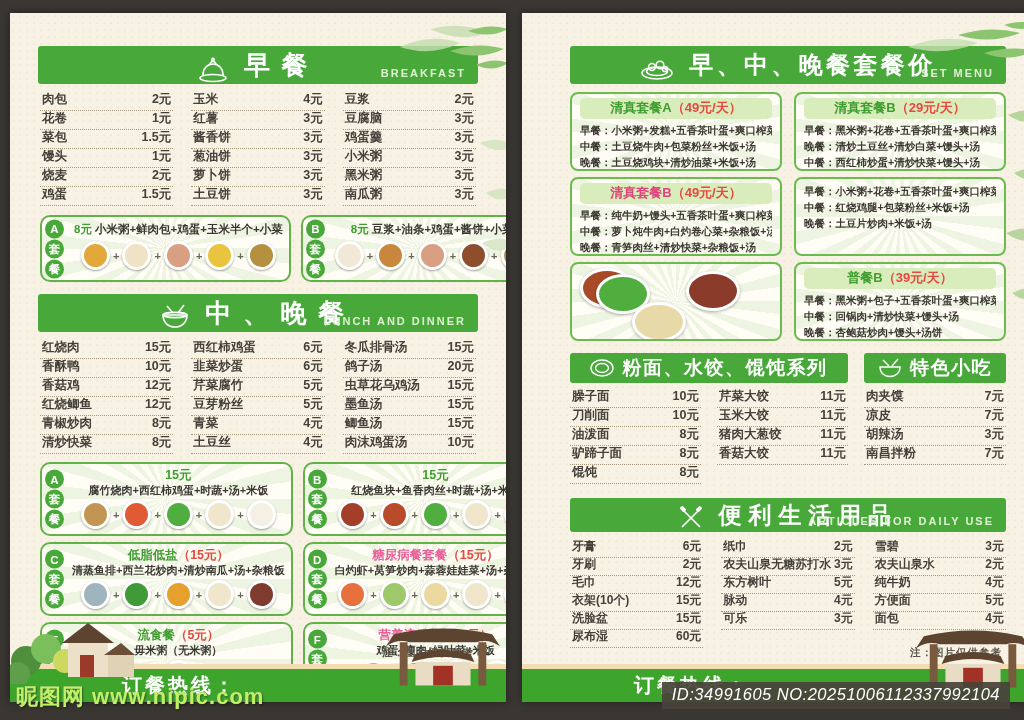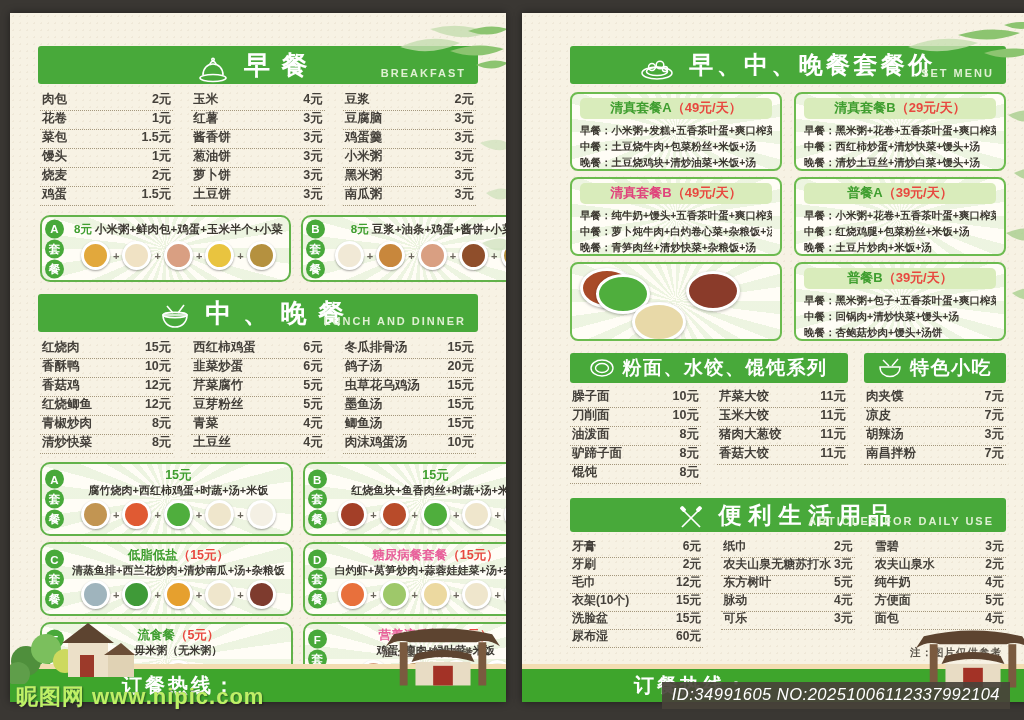--- a/index.html
+++ b/index.html
@@ -554,31 +554,30 @@
   <div class="sgrid">
     <div class="sbox burst">
       <div class="sttl"><span class="green">清真套餐A</span><span class="pr">（49元/天）</span></div>
       <div class="sline">早餐：小米粥+发糕+五香茶叶蛋+爽口榨菜丝</div>
       <div class="sline">中餐：土豆烧牛肉+包菜粉丝+米饭+汤</div>
       <div class="sline">晚餐：土豆烧鸡块+清炒油菜+米饭+汤</div>
     </div>
     <div class="sbox burst">
       <div class="sttl"><span class="green">清真套餐B</span><span class="pr">（29元/天）</span></div>
       <div class="sline">早餐：黑米粥+花卷+五香茶叶蛋+爽口榨菜丝</div>
+      <div class="sline">晚餐：清炒土豆丝+清炒白菜+馒头+汤</div>
       <div class="sline">中餐：西红柿炒蛋+清炒快菜+馒头+汤</div>
-      <div class="sline">晚餐：清炒土豆丝+清炒白菜+馒头+汤</div>
     </div>
     <div class="sbox burst">
       <div class="sttl"><span class="pink">清真套餐B</span><span class="pr">（49元/天）</span></div>
       <div class="sline">早餐：纯牛奶+馒头+五香茶叶蛋+爽口榨菜丝</div>
       <div class="sline">中餐：萝卜炖牛肉+白灼卷心菜+杂粮饭+汤</div>
       <div class="sline">晚餐：青笋肉丝+清炒快菜+杂粮饭+汤</div>
     </div>
     <div class="sbox burst">
-      <div class="sttl"><span class="green">普餐A</span><span class="pr">（39元/天）</span></div>
       <div class="sline">早餐：小米粥+花卷+五香茶叶蛋+爽口榨菜丝</div>
       <div class="sline">中餐：红烧鸡腿+包菜粉丝+米饭+汤</div>
       <div class="sline">晚餐：土豆片炒肉+米饭+汤</div>
     </div>
     <div class="sbox burst">
       <div class="collage">
 
       <i class="cplate" style="background: rgb(168, 74, 40);"></i>
           <i class="cplate" style="background: rgb(79, 174, 61);"></i>
           <i class="cplate" style="background: rgb(138, 59, 42);"></i>

